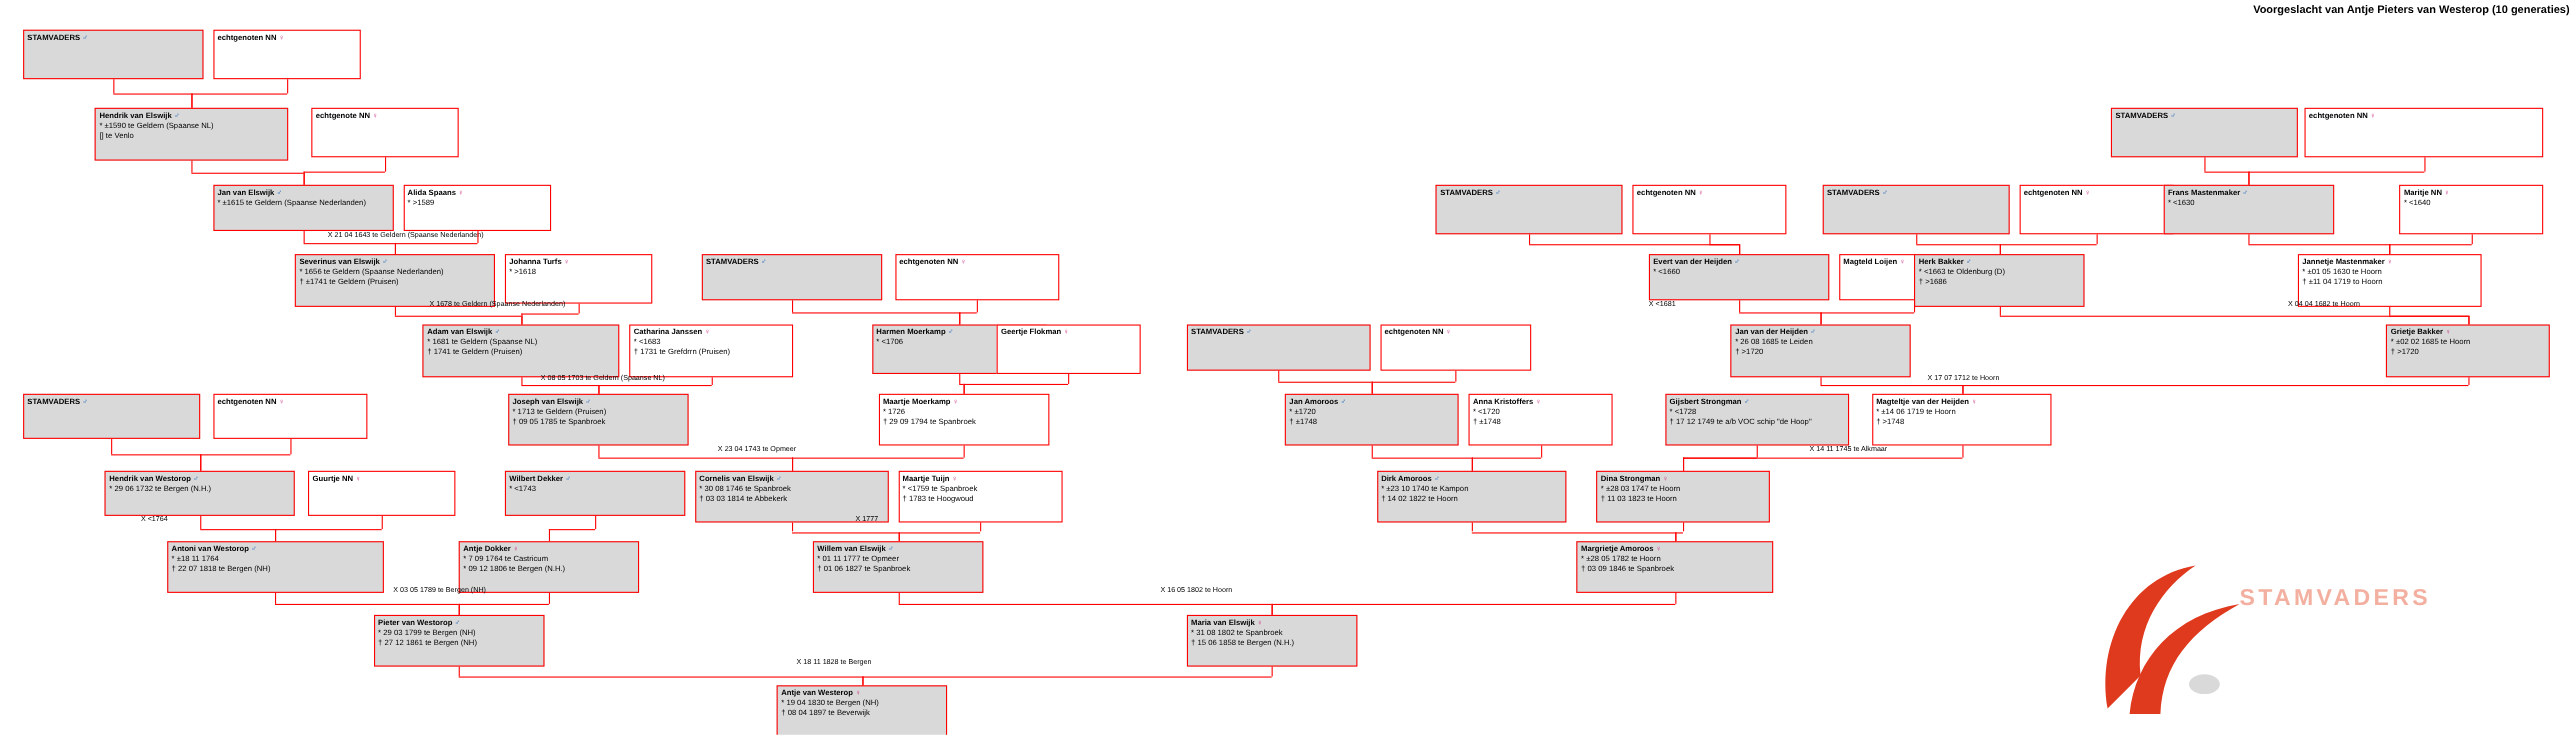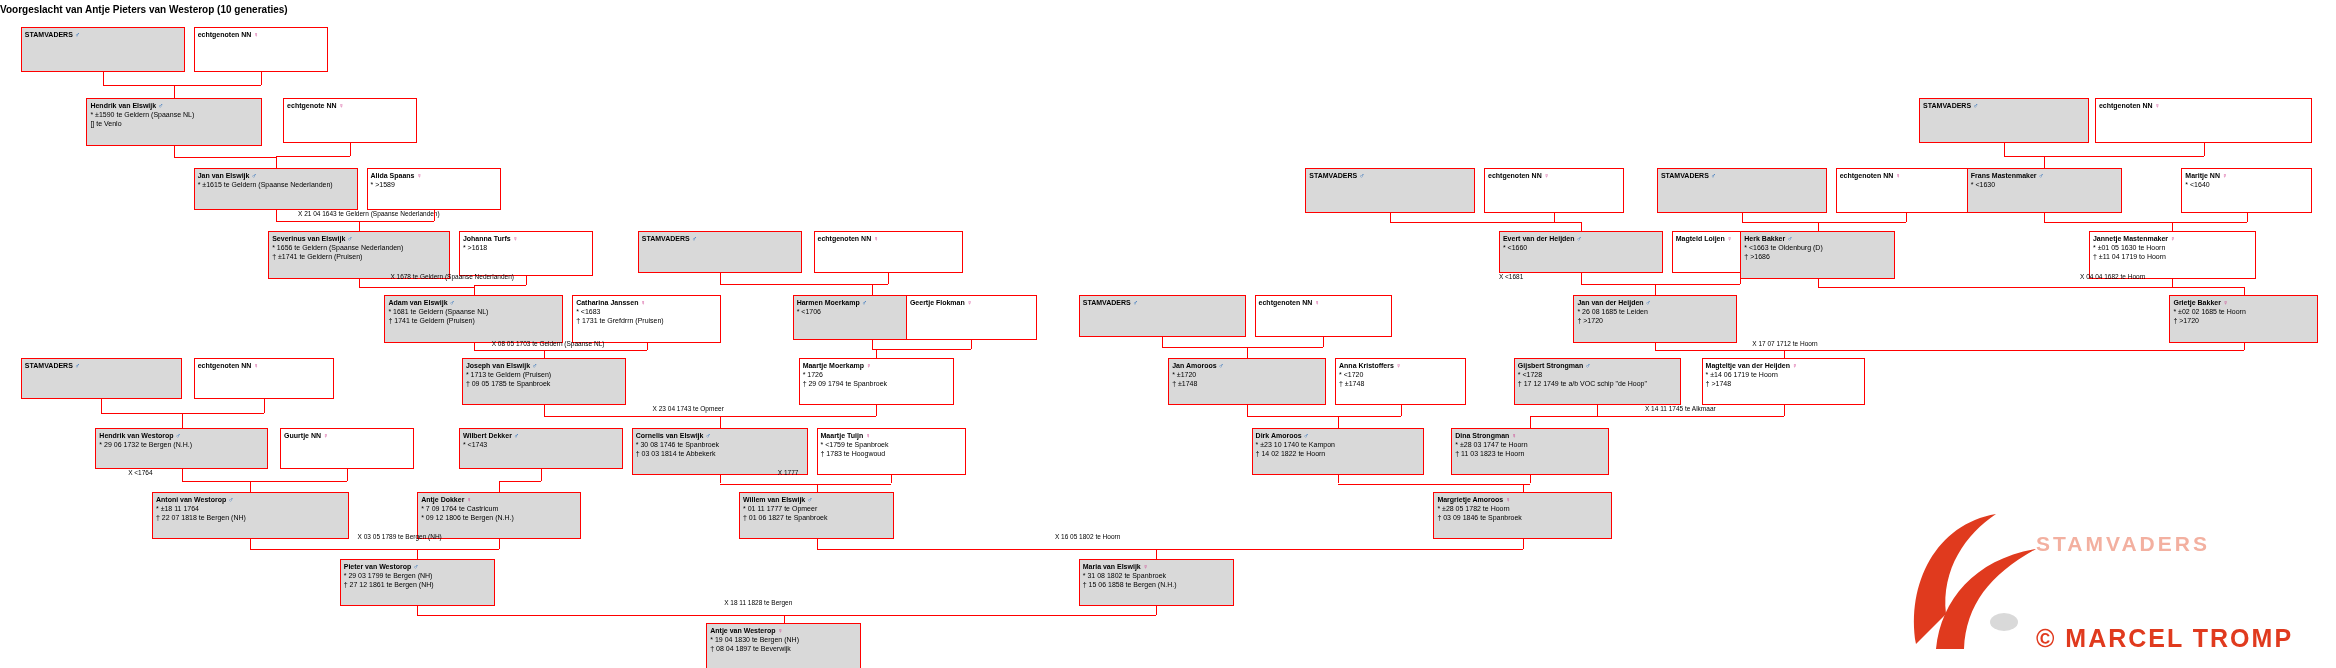--- a/index.html
+++ b/index.html
@@ -5,22 +5,22 @@
   html,body{margin:0;padding:0;}
   body{
     width:2336px;height:668px;
     background:#ffffff;
     font-family:"Liberation Sans", sans-serif;
     position:relative;
     overflow:hidden;
   }
   #title{
     position:absolute;
-    top:4px;left:0;width:2144px;
-    text-align:left;
+    top:4px;left:0;width:2336px;
+    text-align:right;
     font-size:10px;
     font-weight:bold;
     color:#000;
   }
   .box{
     position:absolute;
     border:1px solid #ff0000;
     background:#ffffff;
     box-sizing:border-box;
     padding:2px 3px;
@@ -454,14 +454,13 @@
     <div class="ln-v" style="left: 783.74px; top: 614.625px; height: 8.195px;"></div>
   </div>
 
 <div id="wm">
   <svg class="swoosh" width="140" height="150" viewBox="0 0 140 150">
     <path d="M10,140 C0,80 30,20 90,10 C60,30 35,65 40,110 Z" fill="#e03a1e"></path>
     <path d="M30,145 C35,95 70,55 130,45 C85,70 60,100 58,145 Z" fill="#e03a1e"></path>
     <ellipse cx="98" cy="118" rx="14" ry="9" fill="#d9d9d9"></ellipse>
   </svg>
   <div class="txt1">STAMVADERS</div>
-  <div class="txt2">© MARCEL TROMP</div>
 </div>
 
 </body></html>

